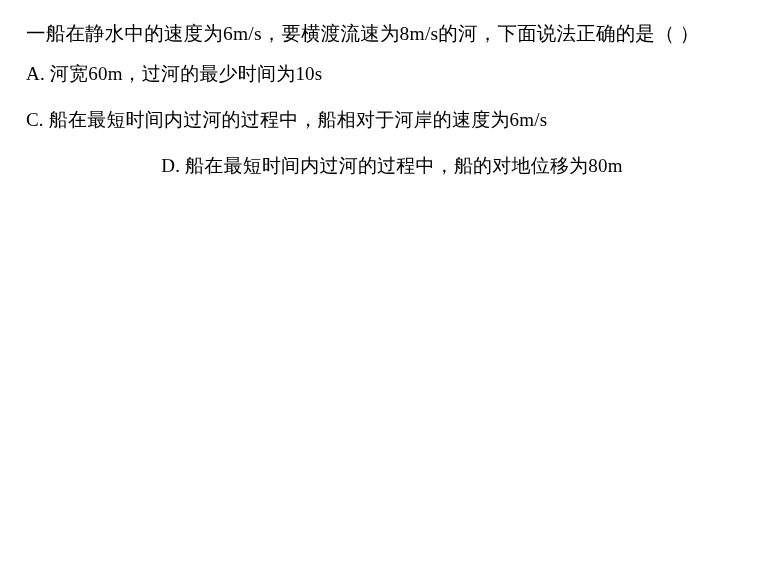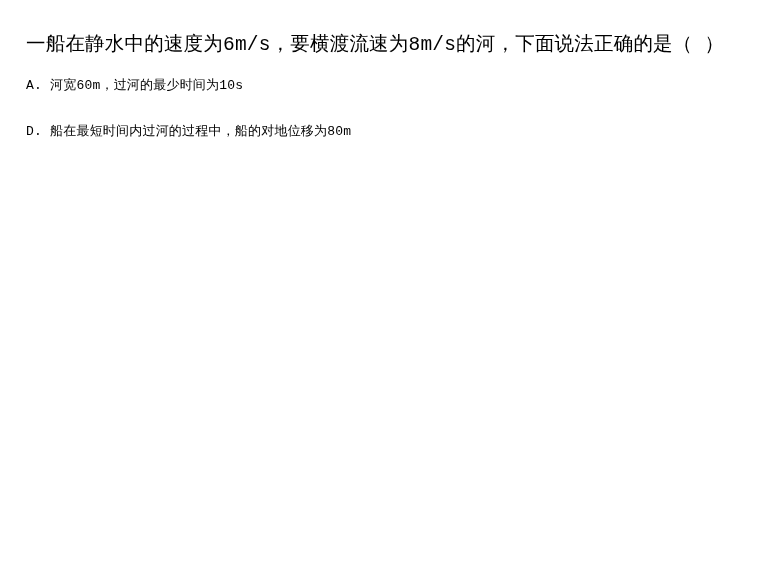--- a/index.html
+++ b/index.html
@@ -13,63 +13,67 @@
     font-family: "Liberation Serif", "DejaVu Serif", serif;
     color: #000000;
     overflow: hidden;
   }
   .page {
     position: relative;
     width: 784px;
     height: 585px;
     background: #ffffff;
     box-sizing: border-box;
-    padding: 30px 26px 0 26px;
-    font-family: Liberation Mono, monospace;
+    padding: 18px 26px 0 26px;
   }
   .stem {
     font-size: 19.5px;
     line-height: 31px;
     letter-spacing: 0.2px;
     text-align: left;
     margin: 0 0 4px 0;
     word-break: break-all;
   }
   .options {
     margin-top: 10px;
   }
   .option {
-    font-size: 13px;
+    font-size: 19px;
     line-height: 30px;
     letter-spacing: 0.2px;
     margin: 0 0 16px 0;
     white-space: nowrap;
   }
   .option:last-child {
     margin-bottom: 0;
+    text-align: center;
   }
   .opt-label {
     display: inline;
   }
 </style>
 </head>
 <body>
 
 <div class="page">
 
   <p class="stem">一船在静水中的速度为6m/s，要横渡流速为8m/s的河，下面说法正确的是（    ）</p>
 
   <div class="options">
 
     <p class="option">
       <span class="opt-label">A.</span>
       <span class="opt-text">河宽60m，过河的最少时间为10s</span>
     </p>
 
 
+    <p class="option">
+      <span class="opt-label">C.</span>
+      <span class="opt-text">船在最短时间内过河的过程中，船相对于河岸的速度为6m/s</span>
+    </p>
 
     <p class="option">
       <span class="opt-label">D.</span>
       <span class="opt-text">船在最短时间内过河的过程中，船的对地位移为80m</span>
     </p>
 
   </div>
 
 </div>
 

